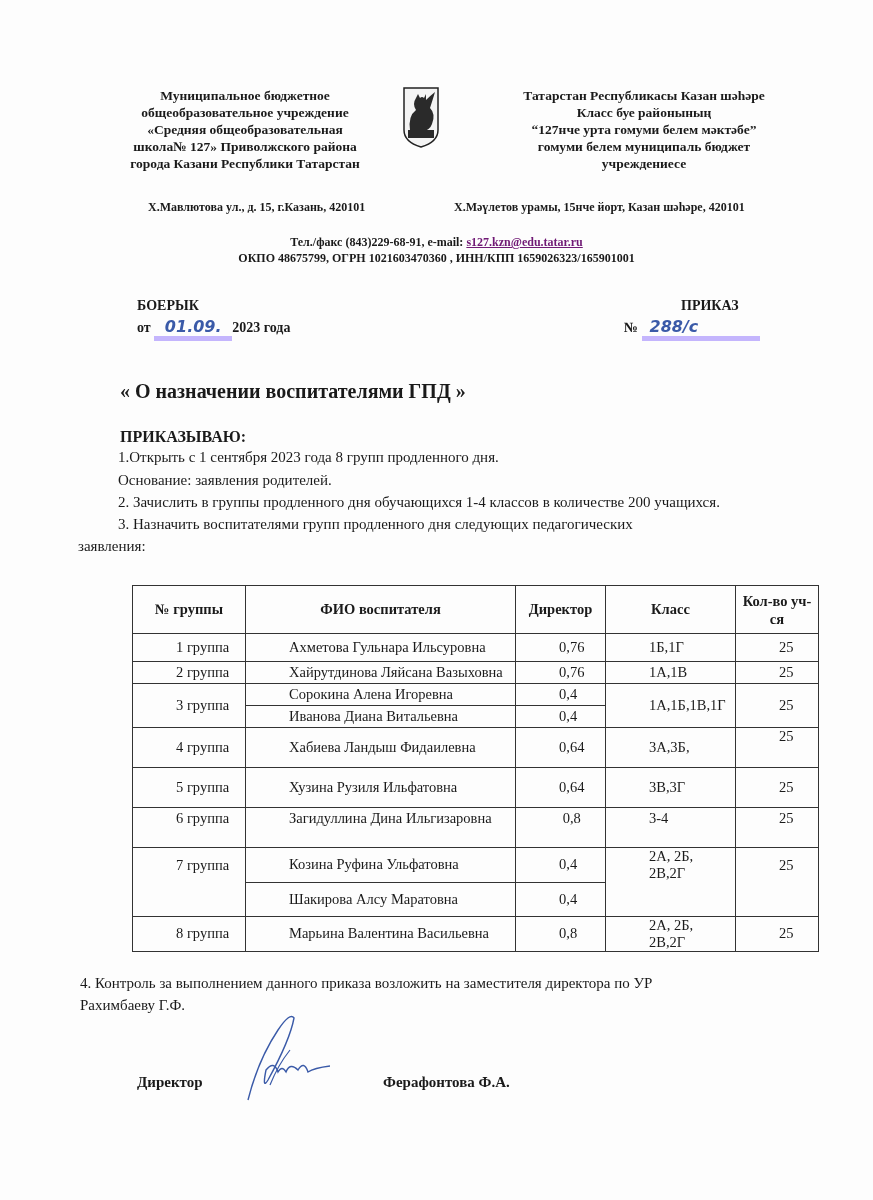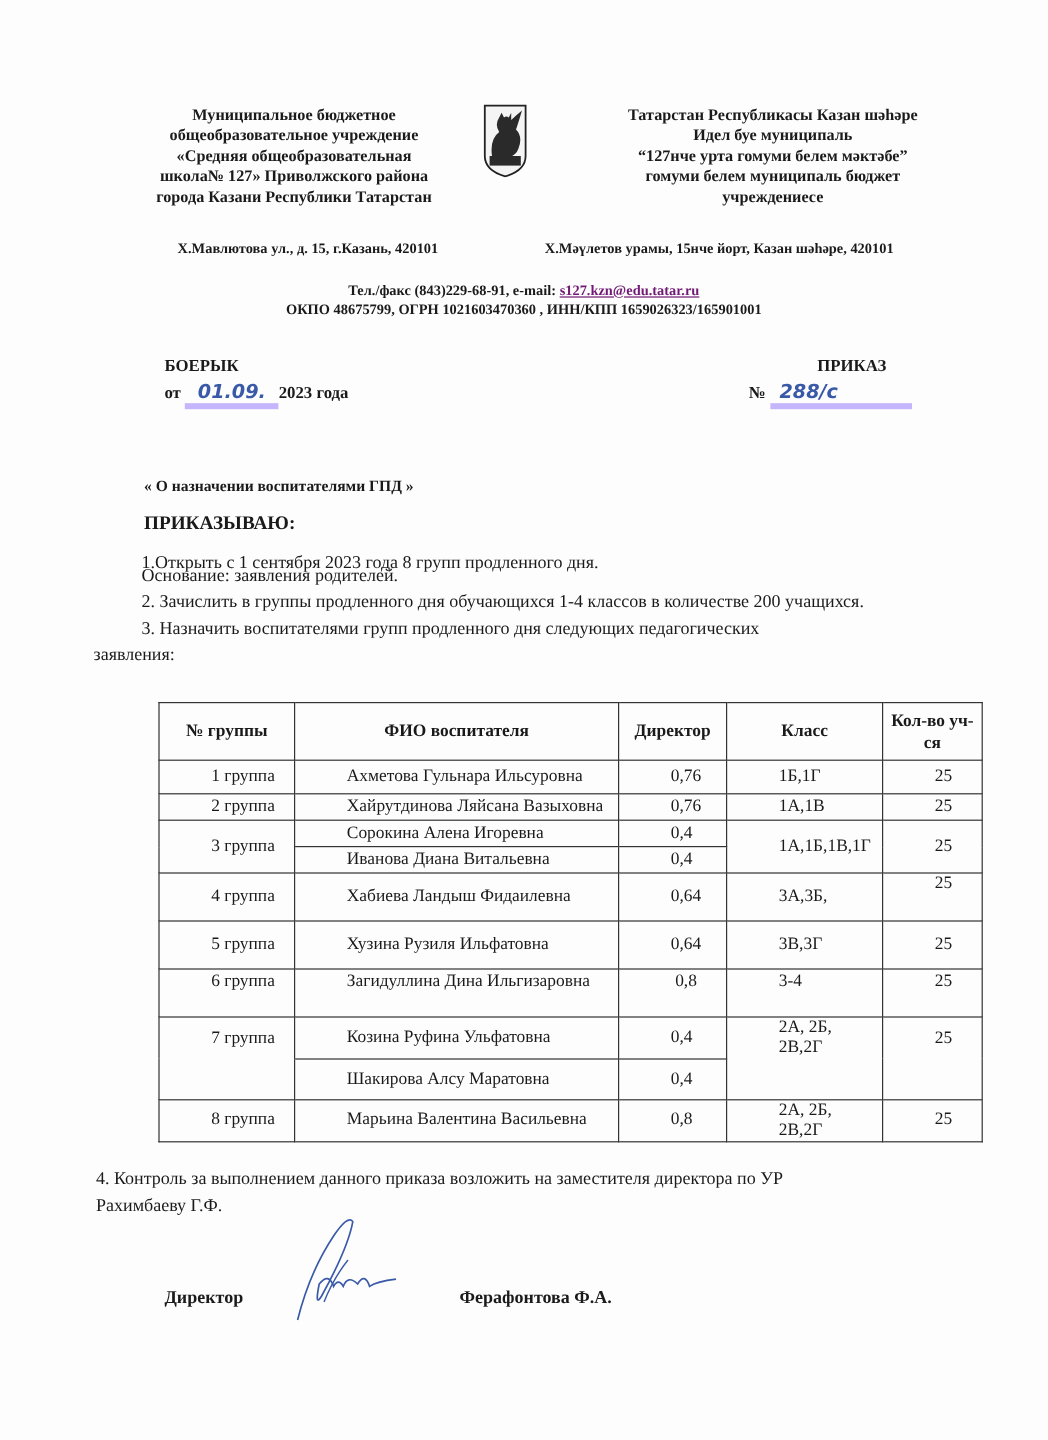--- a/index.html
+++ b/index.html
@@ -35,21 +35,21 @@
 <div class="abs emblem">
   <svg width="38" height="62" viewBox="0 0 38 62">
     <path d="M2 2 H36 V44 Q36 56 19 61 Q2 56 2 44 Z" fill="#f4f4f4" stroke="#222" stroke-width="1.5"></path>
     <path d="M8 44 Q6 30 14 24 Q10 18 14 12 L16 8 L18 12 Q20 10 22 12 L24 8 L24 14 Q28 10 33 6 Q30 16 28 22 Q34 28 30 38 Q28 44 20 46 Q12 46 8 44 Z" fill="#2a2a2a"></path>
     <rect x="6" y="44" width="26" height="8" fill="#2a2a2a"></rect>
   </svg>
 </div>
 
 <div class="abs hdr" style="left:504px; top:87px; width:280px;">
   <div>Татарстан Республикасы Казан шәһәре</div>
-  <div>Идел буе муниципаль</div>
+  <div>Класс буе районының</div>
   <div>“127нче урта гомуми белем мәктәбе”</div>
   <div>гомуми белем муниципаль бюджет</div>
   <div>учреждениесе</div>
 </div>
 
 <div class="abs addr" style="left:148px; top:200px;">Х.Мавлютова ул., д. 15, г.Казань, 420101</div>
 <div class="abs addr" style="left:454px; top:200px;">Х.Мәүлетов урамы, 15нче йорт, Казан шәһәре, 420101</div>
 
 <div class="abs contact" style="top:234px;">
   <div><span>Тел./факс (843)229-68-91, e-mail: </span><a>s127.kzn@edu.tatar.ru</a></div>
@@ -61,24 +61,24 @@
 
 <div class="abs bold14" style="left:137px; top:317px;">
   <span>от</span>
   <span class="line hand" style="width:78px;">01.09.</span><span>2023 года</span>
 </div>
 <div class="abs bold14" style="left:624px; top:317px;">
   <span>№</span>
   <span class="line hand" style="width:110px; text-align:left; padding-left:8px;">288/с</span>
 </div>
 
-<div class="abs bold14" style="left:120px; top:397px; font-size:13px;">« О назначении воспитателями ГПД »</div>
+<div class="abs bold14" style="left:120px; top:380px; font-size:20px;">« О назначении воспитателями ГПД »</div>
 
 <div class="abs bold14" style="left:120px; top:428px; font-size:16px;">ПРИКАЗЫВАЮ:</div>
-<div class="abs body15" style="left:118px; top:447px;margin-top:12px;">1.Открыть с 1 сентября 2023 года 8 групп продленного дня.</div>
+<div class="abs body15" style="left:118px; top:447px;">1.Открыть с 1 сентября 2023 года 8 групп продленного дня.</div>
 <div class="abs body15" style="left:118px; top:470px;">Основание: заявления родителей.</div>
 <div class="abs body15" style="left:118px; top:492px;">2. Зачислить в группы продленного дня обучающихся 1-4 классов в количестве 200 учащихся.</div>
 <div class="abs body15" style="left:118px; top:514px;">3. Назначить воспитателями групп продленного дня следующих педагогических</div>
 <div class="abs body15" style="left:78px; top:536px;">заявления:</div>
 
 <table class="grid">
   <colgroup>
     <col style="width:113px">
       <col style="width:270px">
       <col style="width:90px">

